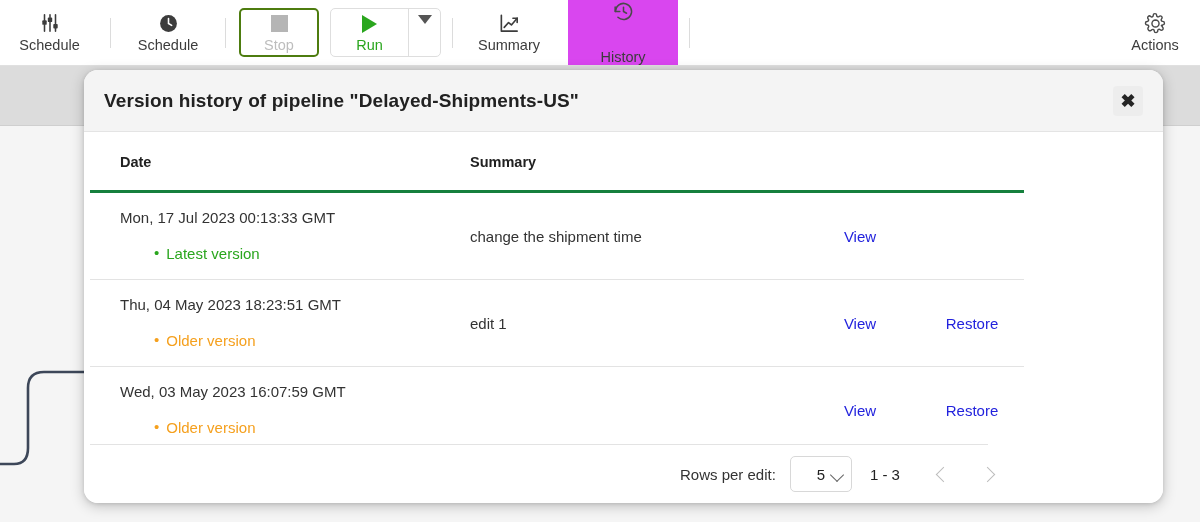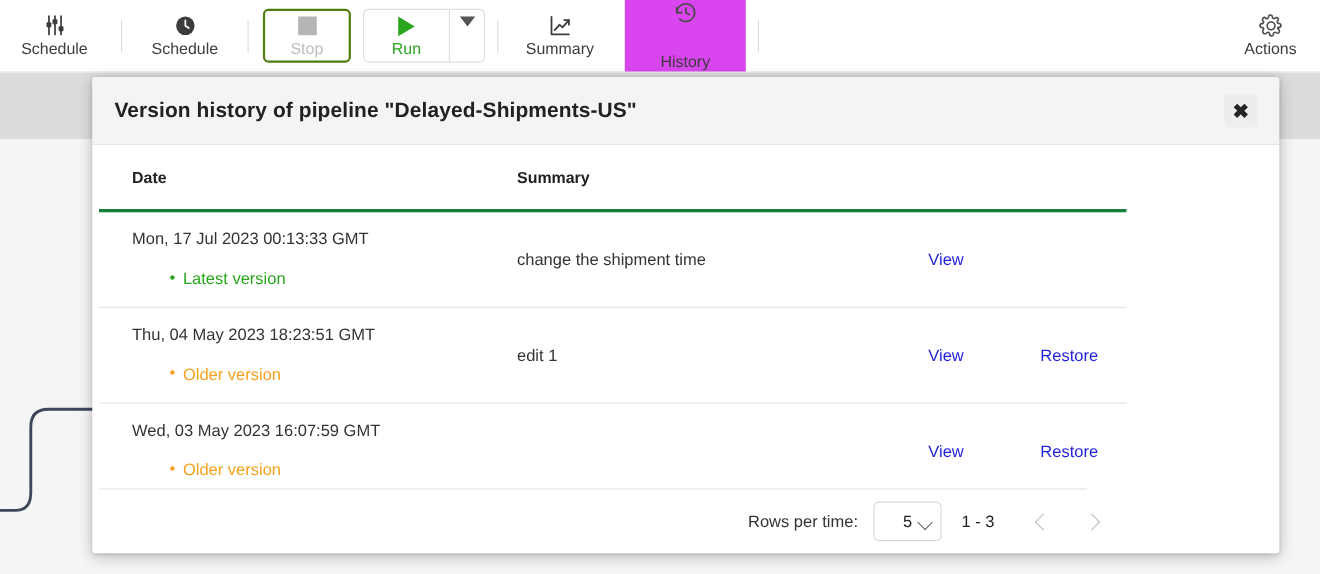--- a/index.html
+++ b/index.html
@@ -160,21 +160,21 @@
     height: 130px;
   }
 
   
   .modal {
     position: absolute;
     left: 84px; top: 70px;
     width: 1079px;
     height: 433px;
     background: #ffffff;
-    border-radius: 3px;
+    border-radius: 14px;
     box-shadow: 0 3px 14px rgba(0,0,0,0.22), 0 1px 4px rgba(0,0,0,0.12);
     box-sizing: border-box;
     overflow: hidden;
   }
   .modal-header {
     position: relative;
     height: 62px;
     background: #f4f4f4;
     border-bottom: 1px solid #e4e4e4;
     box-sizing: border-box;
@@ -521,21 +521,21 @@
             </td>
           </tr>
 
         </tbody>
       </table>
 
       <div class="footer-sep"></div>
 
       <div class="pager">
         <div class="pager-inner">
-          <span class="rpp-label">Rows per time:</span>
+          <span class="rpp-label">Rows per edit:</span>
           <div class="rpp-select">
             <span>5</span>
             <span class="chev"></span>
           </div>
           <span class="rng">1 - 3</span>
           <button class="pg-btn pg-prev">
             <i></i>
           </button>
           <button class="pg-btn pg-next">
             <i></i>

